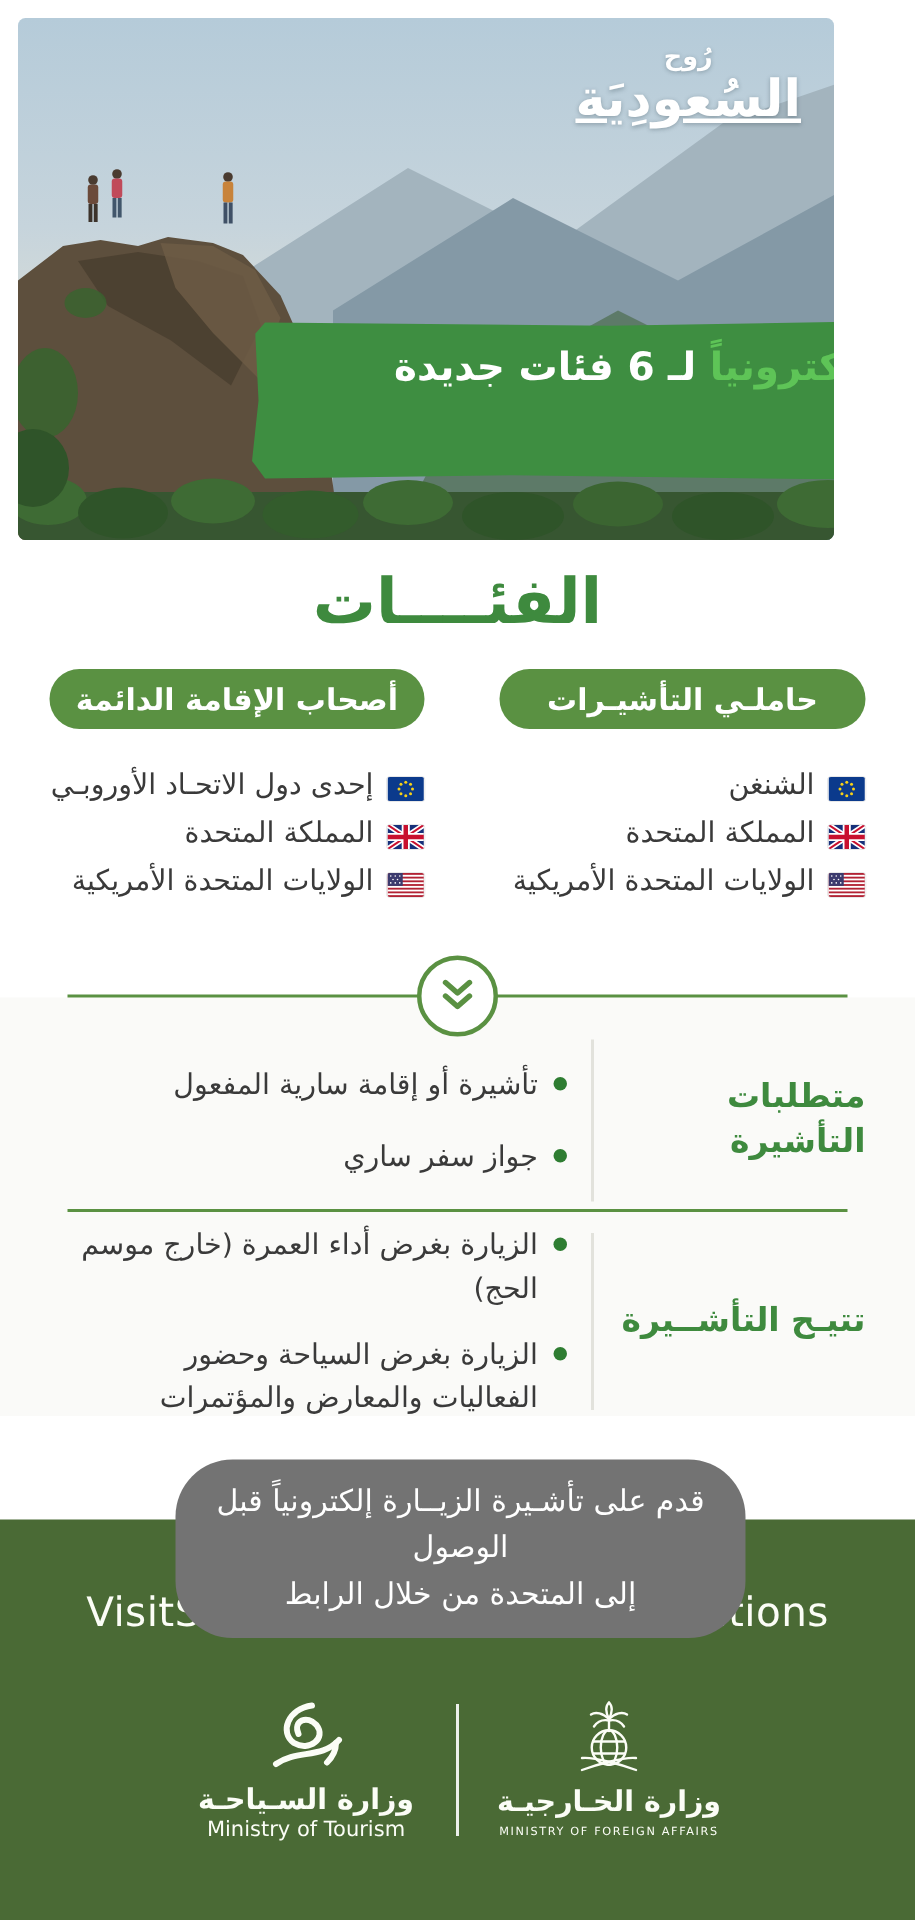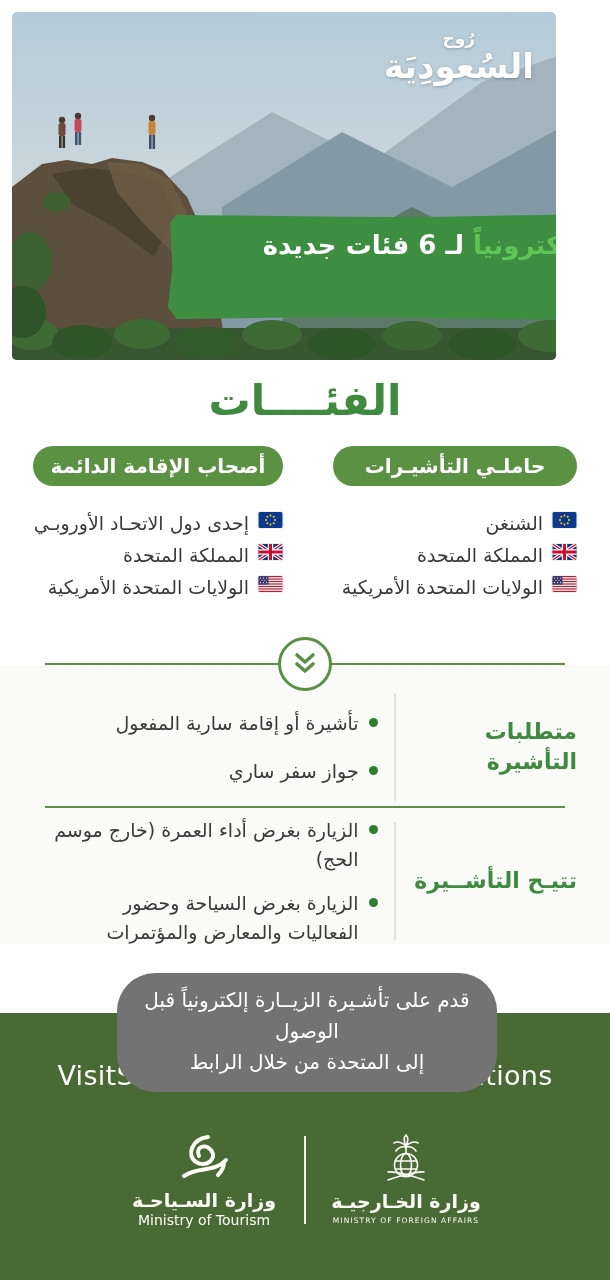--- a/index.html
+++ b/index.html
@@ -13,21 +13,21 @@
     position:absolute; left:12px; top:12px; width:544px; height:348px;
     border-radius:5px; overflow:hidden;
     background:linear-gradient(180deg,#b5cbd9 0%,#c6d4dc 40%,#dfe0d6 70%,#cfd3c2 100%);
   }
   .hero svg.scene { position:absolute; inset:0; }
   .brand {
     position:absolute; top:16px; right:22px; text-align:center; color:#ffffff;
     direction:rtl; text-shadow:0 1px 3px rgba(40,60,70,.35);
   }
   .brand .b1 { font-size:17px; font-weight:bold; letter-spacing:1px; }
-  .brand .b2 { font-size:34px; font-weight:bold; margin-top:-2px; }
+  .brand .b2 { font-size:34px; font-weight:bold; margin-top:-2px;text-decoration:underline; }
   .hero-banner {
     position:absolute; left:156px; top:202px; width:434px; height:106px;
     background:#3e8e41;
     clip-path:polygon(0.5% 8%, 2% 1%, 55% 3%, 98.5% 0%, 100% 12%, 99% 50%, 100% 88%, 97.5% 100%, 40% 97%, 2% 99%, 0% 88%, 1% 50%);
     direction:rtl; text-align:right; padding:9px 22px 0 10px;
     color:#ffffff; font-weight:bold; font-size:26px; line-height:44px;
   }
   .hero-banner .hl { color:#5ec457; }
   
   .section-title {
@@ -37,21 +37,21 @@
   .pill {
     position:absolute; top:446px; height:40px; background:#5a9142; border-radius:21px;
     color:#ffffff; font-weight:bold; font-size:20px; line-height:40px;
     text-align:center; direction:rtl; cursor:pointer;
   }
   .pill.right { right:33px; width:244px; }
   .pill.left  { left:33px;  width:250px; }
   .flag-col { position:absolute; top:512px; direction:rtl; }
   .flag-col.a { right:33px; }
   .flag-col.b { right:327px; }
-  .flag-row { display:flex; align-items:flex-start; gap:9px; margin-bottom:10px; direction:rtl; }
+  .flag-row { display:flex; align-items:flex-end; gap:9px; margin-bottom:10px; direction:rtl; }
   .flag-row svg { flex:0 0 auto; border-radius:2px; box-shadow:0 0 0 .5px rgba(0,0,0,.12); }
   .flag-row .lbl { font-size:19px; color:#3a3a3a; white-space:nowrap; }
   
   .soft-bg { position:absolute; left:0; width:610px; background:#fafaf8; }
   .rule { position:absolute; left:45px; right:45px; border-top:2px solid #5a9142; }
   .chev-circle {
     position:absolute; top:637px; left:278px; width:54px; height:54px;
     background:#ffffff; border:3px solid #5a9142; border-radius:50%;
     display:flex; align-items:center; justify-content:center; z-index:1;
   }

